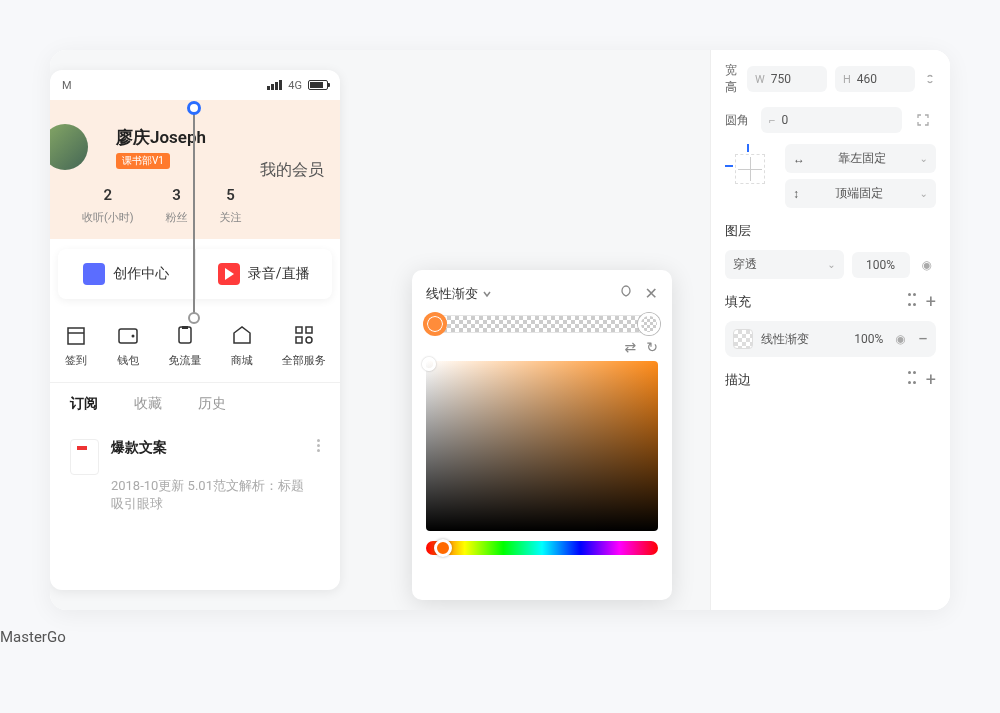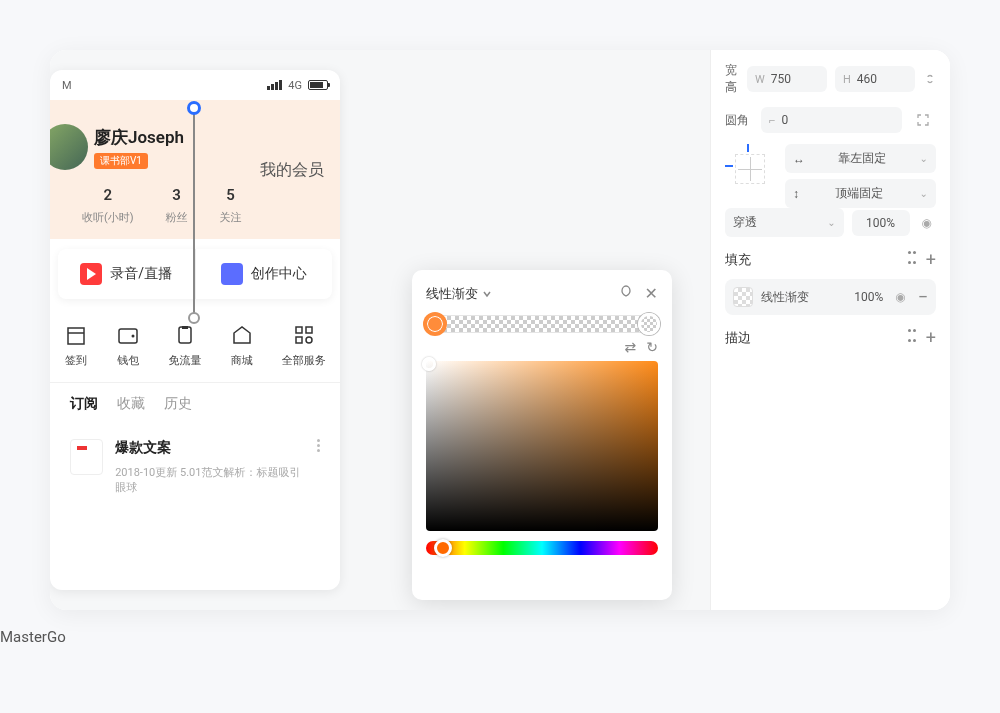--- a/index.html
+++ b/index.html
@@ -10,45 +10,45 @@
 .status-bar { height: 30px; display: flex; justify-content: space-between; align-items: center; padding: 0 12px; font-size: 11px; color: #666; }
 .status-right { display: flex; gap: 6px; align-items: center; }
 .signal-bars { display: flex; gap: 1px; align-items: flex-end; }
 .signal-bars span { width: 3px; background: #333; }
 .signal-bars span:nth-child(1){height:4px}.signal-bars span:nth-child(2){height:6px}.signal-bars span:nth-child(3){height:8px}.signal-bars span:nth-child(4){height:10px}
 .battery { width: 20px; height: 10px; border: 1px solid #333; border-radius: 2px; position: relative; }
 .battery::after { content:''; position:absolute; right:-3px; top:2px; width:2px; height:4px; background:#333; border-radius:0 1px 1px 0;}
 .battery::before { content:''; position:absolute; left:1px; top:1px; width:70%; height:6px; background:#333;}
 .profile-section { background: #fdeee3; padding: 24px 14px 14px; position: relative; }
 .member-link { position: absolute; right: 16px; top: 60px; font-size: 16px; color: #555; }
-.avatar-row { display: flex; align-items: center; gap: 6px; }
+.avatar-row { display: flex; align-items: center; gap: 28px; }
 .avatar { width: 46px; height: 46px; border-radius: 50%; background: linear-gradient(135deg,#8a6,#465); margin-left:-22px; }
 .username { font-size: 17px; font-weight: 600; color: #222; }
 .badge { display: inline-block; background: #ff7a2d; color: #fff; font-size: 10px; padding: 1px 6px; border-radius: 3px; margin-top: 4px; }
 .stats-row { display: flex; gap: 32px; margin-top: 16px; padding-left: 18px; }
 .stat { text-align: center; }
 .stat-num { font-size: 15px; font-weight: 600; color: #333; }
 .stat-label { font-size: 11px; color: #888; margin-top: 6px; }
 .actions-card { background: #fff; margin: 10px 8px; border-radius: 8px; display: flex; box-shadow: 0 2px 8px rgba(0,0,0,0.06); }
 .action-btn { flex: 1; display: flex; align-items: center; justify-content: center; gap: 8px; padding: 14px 0; font-size: 14px; color: #333; }
 .action-btn + .action-btn { border-left: 1px solid #eee; }
 .icon-box { width: 22px; height: 22px; border-radius: 4px; }
 .icon-create { background: #5b6dff; }
 .icon-record { background: #ff3b3b; position:relative;}
 .icon-record::after{content:'';position:absolute;left:7px;top:5px;border-left:9px solid #fff;border-top:6px solid transparent;border-bottom:6px solid transparent;}
 .services-row { display: flex; justify-content: space-around; padding: 14px 0; }
 .service { text-align: center; font-size: 11px; color: #444; }
 .service-icon { width: 24px; height: 24px; margin: 0 auto 6px; }
-.tabs-row { display: flex; gap: 19px; padding: 12px 20px; border-top: 1px solid #f0f0f0; font-size: 14px; color: #999; }
+.tabs-row { display: flex; gap: 36px; padding: 12px 20px; border-top: 1px solid #f0f0f0; font-size: 14px; color: #999; }
 .tabs-row .active { color: #222; font-weight: 600; }
 .list-item { display: flex; align-items: flex-start; padding: 14px 20px; gap: 12px; }
 .list-thumb { width: 36px; height: 36px; background: #fff; border: 1px solid #eee; border-radius: 4px; position:relative; }
 .list-thumb::before{content:'';position:absolute;top:6px;left:6px;width:10px;height:4px;background:#e33;}
 .list-title { font-size: 14px; font-weight: 700; color: #222; }
-.list-sub { font-size: 11px; color: #aaa; margin-top: 8px; }
+.list-sub { font-size: 13px; color: #aaa; margin-top: 20px; }
 .list-more { margin-left: auto; color: #bbb; display:flex; flex-direction:column; gap:2px;}
 .list-more span{width:3px;height:3px;background:#bbb;border-radius:50%;}
 
 
 .gradient-handle { position: absolute; left: 138px; top: 58px; }
 .gh-line { width: 2px; height: 210px; background: #888; margin-left: 5px; }
 .gh-top { width: 14px; height: 14px; border: 3px solid #2a6dff; border-radius: 50%; background:#fff; position:absolute; top:-7px; left:-1px; }
 .gh-bot { width: 12px; height: 12px; border: 2px solid #999; border-radius: 50%; background:#fff; position:absolute; bottom:-6px; left:0; }
 
 
@@ -141,26 +141,26 @@
             <div class="stat-label">粉丝</div>
           </div>
           <div class="stat">
             <div class="stat-num">5</div>
             <div class="stat-label">关注</div>
           </div>
         </div>
       </div>
       <div class="actions-card">
         <div class="action-btn">
+          <span class="icon-box icon-create"></span>
+          <span>创作中心</span>
+        </div>
+        <div class="action-btn">
           <span class="icon-box icon-record"></span>
           <span>录音/直播</span>
-        </div>
-        <div class="action-btn">
-          <span class="icon-box icon-create"></span>
-          <span>创作中心</span>
         </div>
       </div>
       <div class="services-row">
         <div class="service"><div class="service-icon">
               <svg viewBox="0 0 24 24">
                 <rect x="4" y="5" width="16" height="16" fill="none" stroke="#333" stroke-width="1.5"></rect>
                 <line x1="4" y1="10" x2="20" y2="10" stroke="#333" stroke-width="1.5"></line>
               </svg>
             </div><span>签到</span></div>
         <div class="service"><div class="service-icon">
@@ -290,20 +290,23 @@
             <span class="arrow">⌄</span>
           </div>
         <div class="select-field">
             <span>↕</span>
             <span>顶端固定</span>
             <span class="arrow">⌄</span>
           </div>
       </div>
     </div>
 
+    <div class="section-title">
+        <span>图层</span>
+      </div>
     <div class="layer-row">
       <div class="select-field">
           <span>穿透</span>
           <span class="arrow">⌄</span>
         </div>
       <div class="opacity-field">100%</div>
       <span class="eye-icon">◉</span>
     </div>
 
     <div class="section-title">

